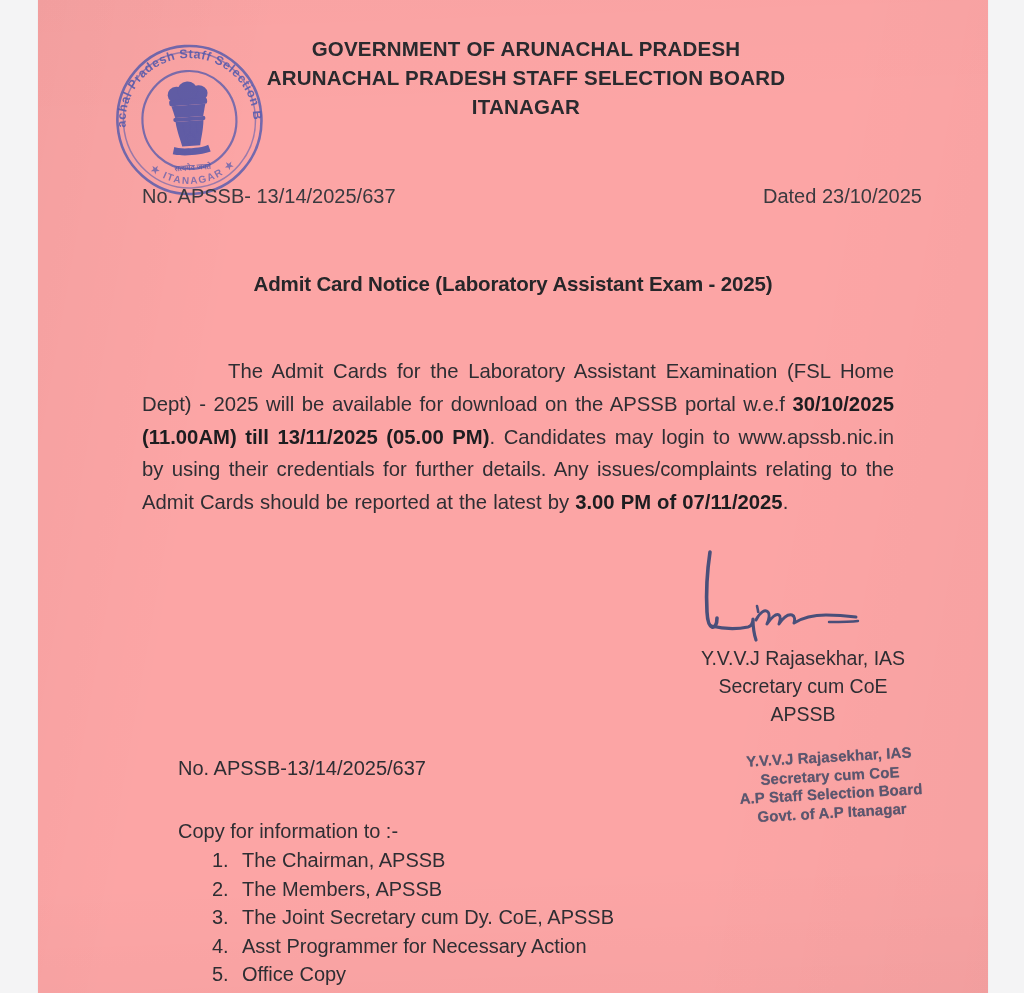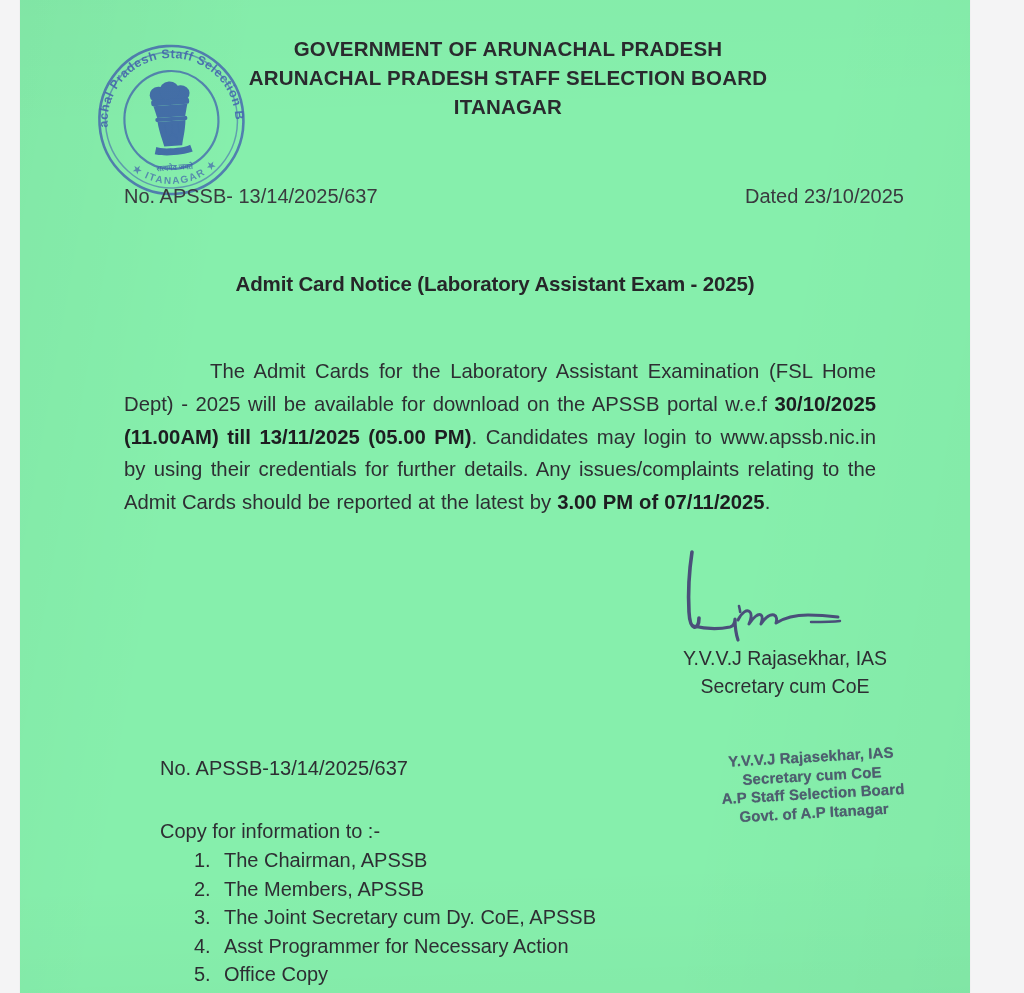--- a/index.html
+++ b/index.html
@@ -11,25 +11,25 @@
     width: 1024px;
     height: 993px;
     background: #f4f4f5;
     font-family: "Liberation Sans", sans-serif;
     overflow: hidden;
   }
 
   
   #page-sheet {
     position: absolute;
-    left: 20px;
+    left: 38px;
     top: 0;
     width: 950px;
     height: 993px;
-    background: #86efac;
+    background: #fca5a5;
     box-shadow: 0 0 1px rgba(0,0,0,0.10);
   }
   #scan-tint {
     position: absolute;
     inset: 0;
     pointer-events: none;
     background:
       linear-gradient(100deg, rgba(0,0,0,0.030) 0%, rgba(0,0,0,0) 22%, rgba(0,0,0,0) 72%, rgba(0,0,0,0.022) 100%),
       linear-gradient(178deg, rgba(0,0,0,0.012) 0%, rgba(0,0,0,0) 14%, rgba(0,0,0,0) 86%, rgba(0,0,0,0.018) 100%);
   }
@@ -268,20 +268,21 @@
         <path d="M21,80 C34,83 48,83 58,81 C62,80 63,77 63,73 C63,80 64,88 66,94" stroke-width="3.2"></path>
         <path d="M67,60 C67.6,62.5 68,64.5 68.2,66" stroke-width="2.6"></path>
         <path d="M66,74 C70,66 75,63 78,66 C80,68 79,74 77,78 C81,72 86,67 89,69 C91,70.5 90,75 89,78
                  C93,72 98,68 102,69 C105,70 105,74 104,77
                  C112,72 124,69 136,69 C148,69 158,70 166,71" stroke-width="2.9"></path>
         <path d="M139,76 C150,76 160,76 168,75" stroke-width="2.4"></path>
       </g>
     </svg>
     <div class="sigline" id="sig-name-line">Y.V.V.J Rajasekhar, IAS</div>
     <div class="sigline">Secretary cum CoE</div>
+    <div class="sigline">APSSB</div>
   </div>
 
   <div id="footer-ref">No. APSSB-13/14/2025/637</div>
 
   <div id="copy-block">
     <div id="copy-heading">Copy for information to :-</div>
     <ul id="copy-list">
       <li>
         <span class="num">1.</span>
         <span>The Chairman, APSSB</span>

